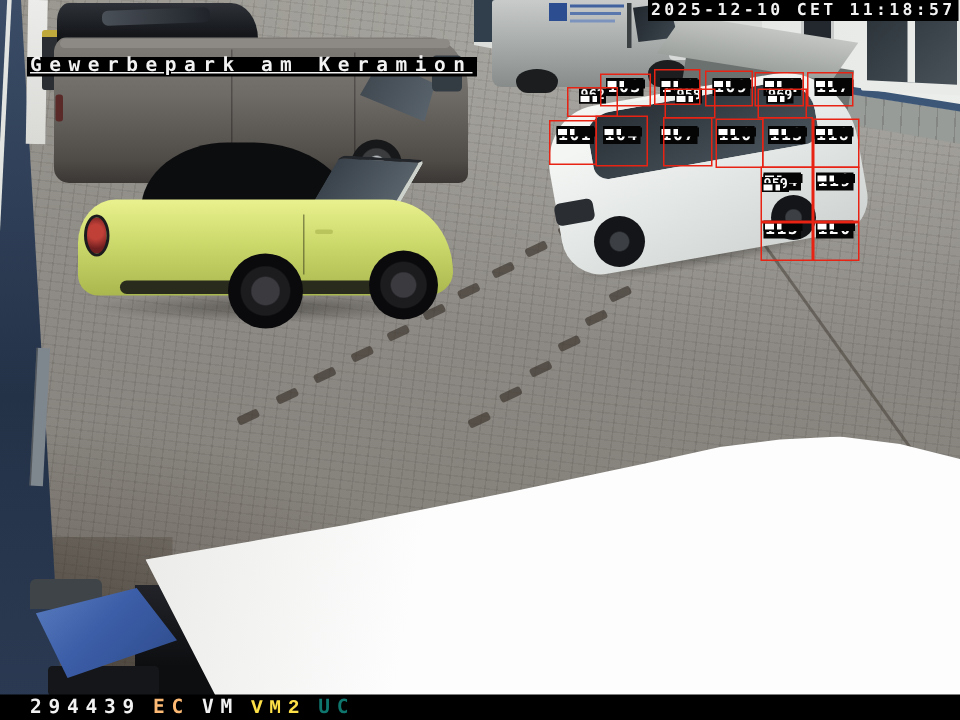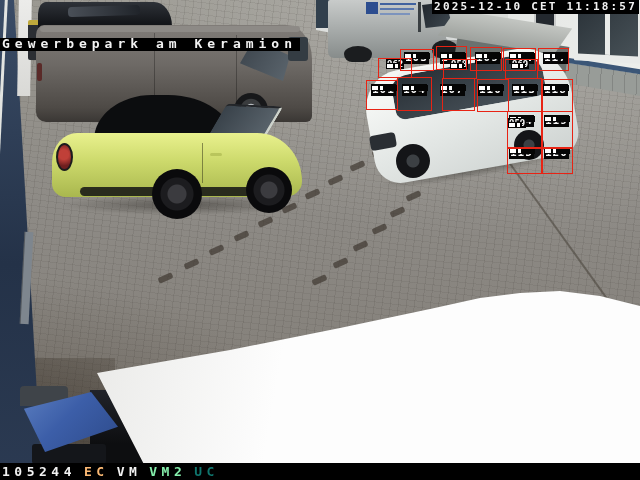--- a/index.html
+++ b/index.html
@@ -166,23 +166,23 @@
   .det-label .num{position:relative;display:block;width:max-content;background:#050505;
     color:#fafafa;padding:0 1px;font-size:11px;line-height:12px;letter-spacing:1px;}
   .det-label .bar{position:relative;display:block;margin-top:1px;width:26px;height:6px;background:#050505;}
   .det-label .bar::before{content:"";position:absolute;left:1px;top:1px;width:6px;height:4px;background:#fff;}
   .det-label .bar::after{content:"";position:absolute;left:9px;top:1px;width:3px;height:4px;background:#fff;}
   .det-label.small{display:flex;align-items:flex-end;gap:1px;}
   .det-label.small .num{font-size:9px;line-height:10px;letter-spacing:0;}
   .det-label.small .bar{width:14px;margin-top:0;}
 
   
-  .osd{color:#f2f2f2;font-weight:bold;white-space:pre;}
+  .osd{color:#f2f2f2;font-weight:bold;white-space:pre;margin-left:18px;}
   .osd-line{position:relative;display:table;background:#000;color:#f2f2f2;
-    font-size:13px;line-height:12px;letter-spacing:5px;padding:0 3px 1px 2px;}
+    font-size:13px;line-height:12px;letter-spacing:5px;padding:0 3px 1px 2px;text-decoration:underline;}
   #osd-topleft{left:0;top:0;}
   #osd-timestamp{top:0;right:1px;background:#000;font-size:11px;line-height:12px;
     letter-spacing:2.2px;padding:1px 2px;}
   #osd-bottom{left:0;bottom:0;width:640px;height:17px;background:#000;}
   #status-left{left:2px;top:2px;font-size:13px;line-height:13px;letter-spacing:4.5px;}
   #status-left .seg{position:relative;display:inline-block;margin-right:8px;}
   #status-right{right:3px;top:2px;font-size:13px;line-height:13px;letter-spacing:2px;}
   #status-right .seg{position:relative;display:inline-block;margin-left:8px;}
 </style>
 </head>
@@ -389,16 +389,16 @@
       <div class="det-box" style="left: 542px; top: 111px; width: 31px; height: 37px;"></div>
       <div class="det-box" style="left: 507px; top: 148px; width: 35px; height: 26px;"></div>
       <div class="det-box" style="left: 542px; top: 148px; width: 31px; height: 26px;"></div>
     </div>
 
   <div id="osd-topleft" class="osd">
     <div class="osd-line">Gewerbepark am Keramion</div>
   </div>
   <div id="osd-timestamp" class="osd">2025-12-10 CET 11:18:57</div>
   <div id="osd-bottom">
-    <div id="status-left" class="osd"><span class="seg" style="color: rgb(242, 242, 242);">105244</span><span class="seg" style="color: #fdba74;">EC</span><span class="seg" style="color: rgb(242, 242, 242);">VM</span><span class="seg" style="color: #86efac;">VM2</span><span class="seg" style="color: #0f766e;">UC</span></div>
+    <div id="status-left" class="osd"><span class="seg" style="color: rgb(242, 242, 242);">294439</span><span class="seg" style="color: #fdba74;">EC</span><span class="seg" style="color: rgb(242, 242, 242);">VM</span><span class="seg" style="color: #fde047; font-family: Liberation Mono, monospace;">VM2</span><span class="seg" style="color: #0f766e;">UC</span></div>
   </div>
 
 </div>
 
 </body></html>

